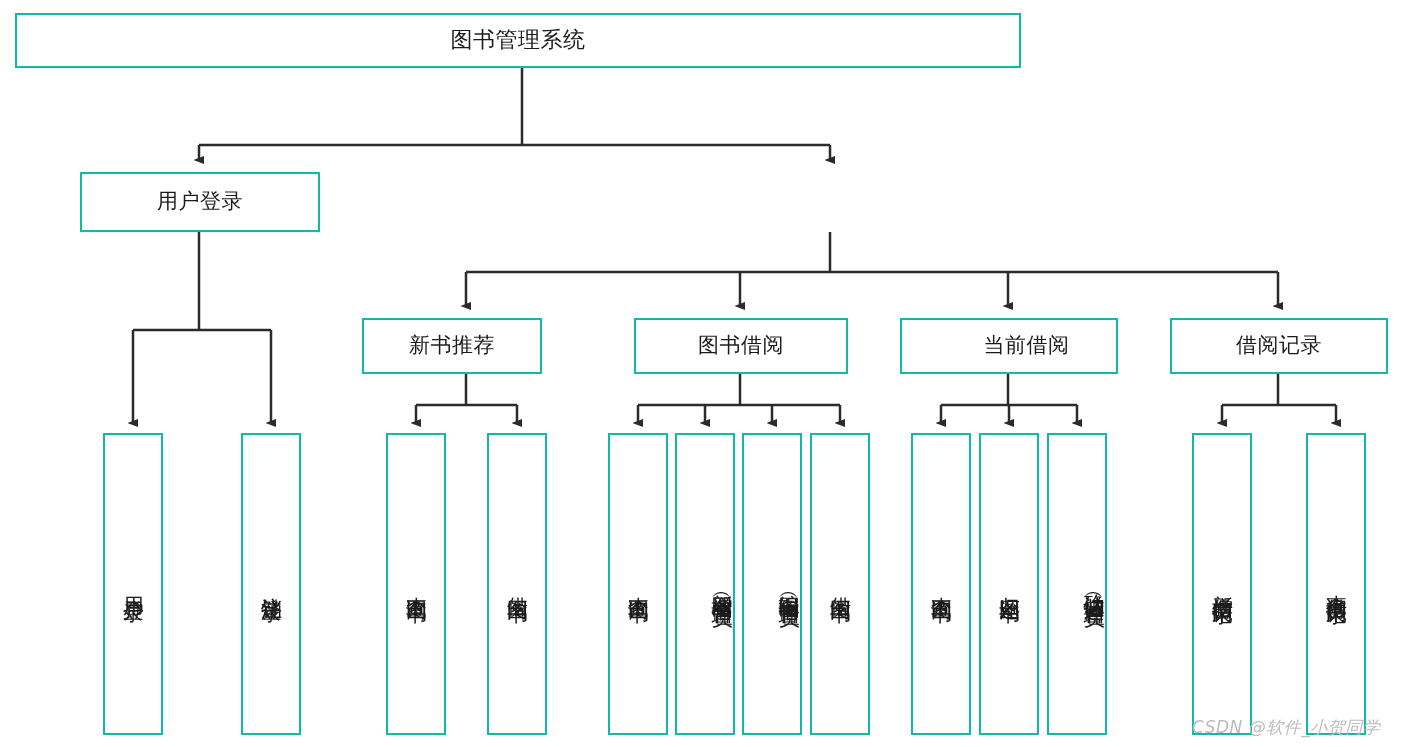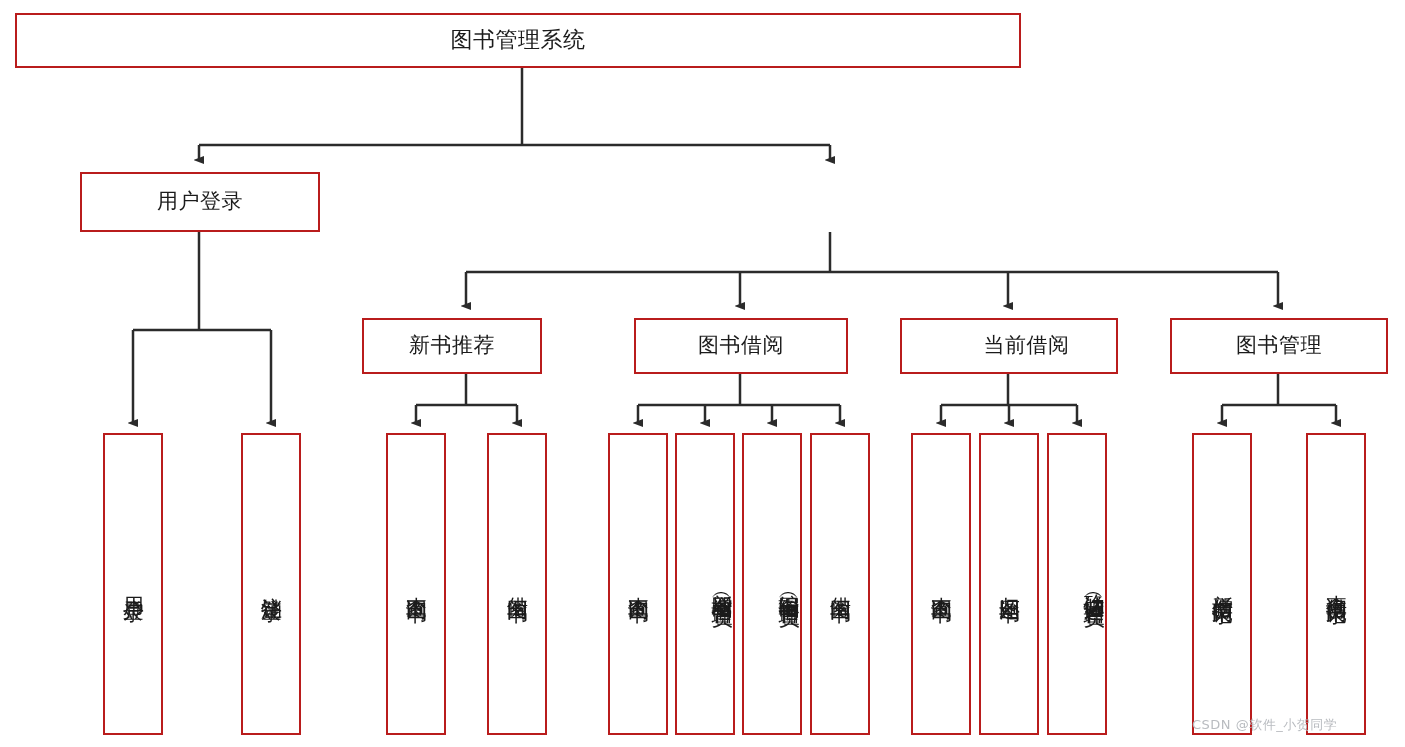--- a/index.html
+++ b/index.html
@@ -14,21 +14,21 @@
     position: relative;
     width: 1405px;
     height: 747px;
     background: #ffffff;
     overflow: hidden;
   }
   .node {
     position: absolute;
     box-sizing: border-box;
     background: #ffffff;
-    border: 2px solid #b91c1c;
+    border: 2px solid #14b8a6;
     display: flex;
     align-items: center;
     justify-content: center;
     color: #1b1b1b;
     line-height: 1.1;
   }
   .node.horizontal {
     font-size: 21px;
     letter-spacing: 0.5px;
   }
@@ -51,24 +51,25 @@
   svg.links {
     position: absolute;
     left: 0;
     top: 0;
     width: 1405px;
     height: 747px;
     pointer-events: none;
   }
   .watermark {
     position: absolute;
-    font-size: 13px;
+    font-size: 17px;
     color: #b9bcc0;
     white-space: nowrap;
     letter-spacing: 0.5px;
+    font-style: italic;
   }
 </style>
 </head>
 <body>
 
 <div id="canvas">
 
   <svg class="links" viewBox="0 0 1405 747">
     <defs>
       <marker id="arrow" markerWidth="10" markerHeight="10" refX="5" refY="5" orient="auto" markerUnits="userSpaceOnUse">
@@ -124,21 +125,21 @@
 
   <div class="node horizontal" style="left:80px; top:172px; width:240px; height:60px;">用户登录</div>
 
 
   <div class="node horizontal" style="left:362px; top:318px; width:180px; height:56px;">新书推荐</div>
 
   <div class="node horizontal" style="left:634px; top:318px; width:214px; height:56px;text-align:right;">图书借阅</div>
 
   <div class="node horizontal" style="left:900px; top:318px; width:218px; height:56px;padding-left:35px;">当前借阅</div>
 
-  <div class="node horizontal" style="left:1170px; top:318px; width:218px; height:56px;">图书管理</div>
+  <div class="node horizontal" style="left:1170px; top:318px; width:218px; height:56px;">借阅记录</div>
 
   <div class="node vertical mid" style="left:103px; top:433px; width:60px; height:302px;">用户登录</div>
 
   <div class="node vertical mid" style="left:241px; top:433px; width:60px; height:302px;">注销登录</div>
 
   <div class="node vertical mid" style="left:386px; top:433px; width:60px; height:302px;">查询图书</div>
 
   <div class="node vertical mid" style="left:487px; top:433px; width:60px; height:302px;">借阅图书</div>
 
   <div class="node vertical mid" style="left:608px; top:433px; width:60px; height:302px;">查询图书</div>

